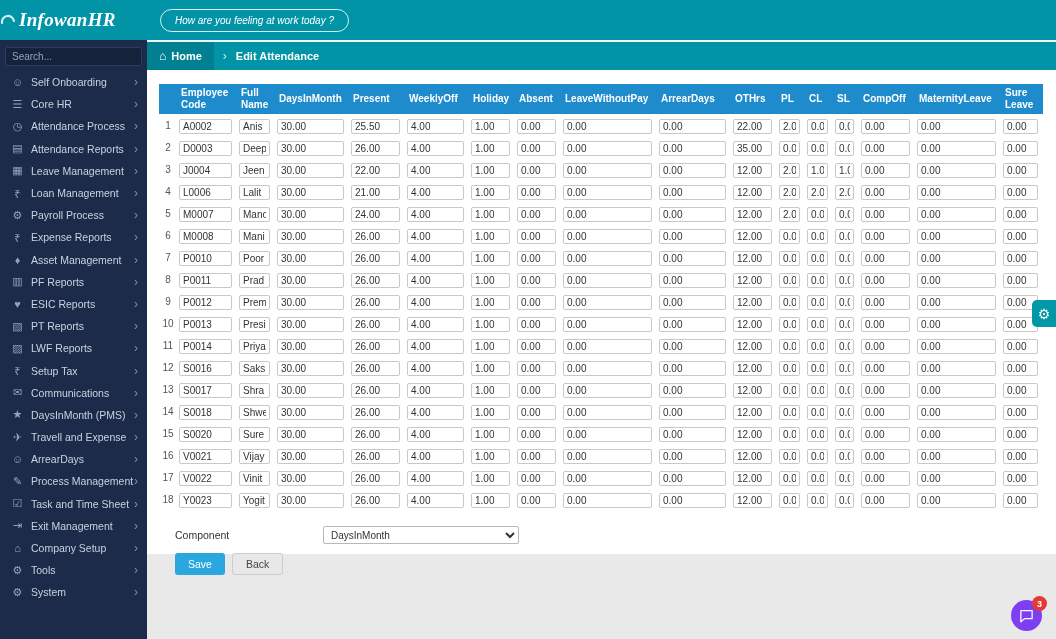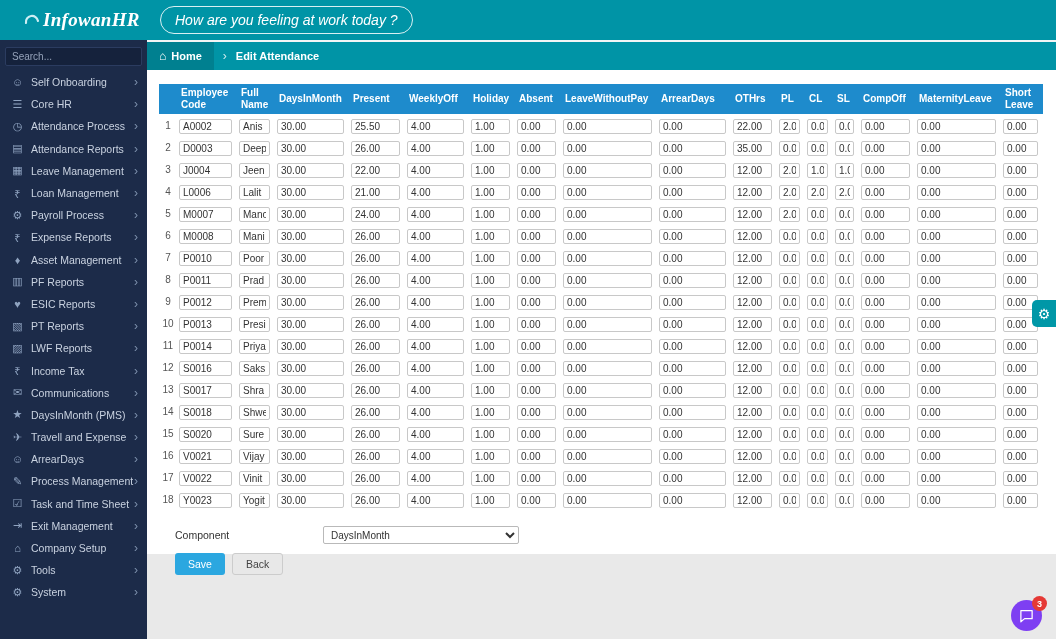--- a/index.html
+++ b/index.html
@@ -11,30 +11,30 @@
     background: #e9e9e9;
     overflow: hidden;
   }
 
   
   .topbar {
     position:absolute; top:0; left:0; right:0; height:40px;
     background: var(--teal, #0094a6);
     display:flex; align-items:center; z-index:20;
   }
-  .logo { width:150px; padding-left:24px; display:flex; align-items:center; gap:3px; }
+  .logo { width:150px; padding-left:0; display:flex; align-items:center; gap:3px; }
   .logo-text {
     color:#fff; font-family:"Liberation Serif", serif;
     font-style:italic; font-weight:bold; font-size:19px; letter-spacing:.3px;
     white-space:nowrap;
   }
   .mood-btn {
     margin-left:10px; background:transparent;
     border:1px solid rgba(255,255,255,.85); color:#fff;
-    font-size:14px; font-style:italic; padding:5px 14px; border-radius:14px;
+    font-size:10px; font-style:italic; padding:5px 14px; border-radius:14px;
     font-family:"Liberation Sans", sans-serif; cursor:pointer; white-space:nowrap;
   }
   .top-right { margin-left:auto; display:flex; align-items:center; gap:9px; padding-right:10px; }
   .company { color:#fff; font-size:11px; font-weight:bold; text-align:right; white-space:nowrap; }
   .role-line { color:#fff; font-size:10px; display:flex; justify-content:flex-end; align-items:center; gap:5px; margin-top:2px; }
   .red-dot { width:10px; height:10px; border-radius:50%; background:var(--red,#e53935); display:inline-block; cursor:pointer; }
   .avatar {
     width:30px; height:30px; border-radius:50%;
     border:2px solid rgba(255,255,255,.75);
     background: radial-gradient(circle at 50% 35%, #e8c39e 0%, #c79b72 55%, #7d5f42 100%);
@@ -221,21 +221,21 @@
         <span class="sb-label">PT Reports</span>
         <span class="sb-chev">›</span>
       </div>
       <div class="sb-item">
         <span class="sb-ico">▨</span>
         <span class="sb-label">LWF Reports</span>
         <span class="sb-chev">›</span>
       </div>
       <div class="sb-item">
         <span class="sb-ico">₹</span>
-        <span class="sb-label">Income Tax</span>
+        <span class="sb-label">Setup Tax</span>
         <span class="sb-chev">›</span>
       </div>
       <div class="sb-item">
         <span class="sb-ico">✉</span>
         <span class="sb-label">Communications</span>
         <span class="sb-chev">›</span>
       </div>
       <div class="sb-item">
         <span class="sb-ico">★</span>
         <span class="sb-label">DaysInMonth (PMS)</span>
@@ -325,21 +325,21 @@
           <th>Holiday</th>
           <th>Absent</th>
           <th>LeaveWithoutPay</th>
           <th>ArrearDays</th>
           <th>OTHrs</th>
           <th>PL</th>
           <th>CL</th>
           <th>SL</th>
           <th>CompOff</th>
           <th>MaternityLeave</th>
-          <th>Short Leave</th>
+          <th>Sure Leave</th>
         </tr>
       </thead>
     <tbody>
         <tr>
           <td class="rownum">1</td>
           <td><input type="text" value="A0002" style=""></td>
           <td><input type="text" value="Anis" style=""></td>
           <td><input type="text" value="30.00" style=""></td>
           <td><input type="text" value="25.50" style=""></td>
           <td><input type="text" value="4.00" style=""></td>

